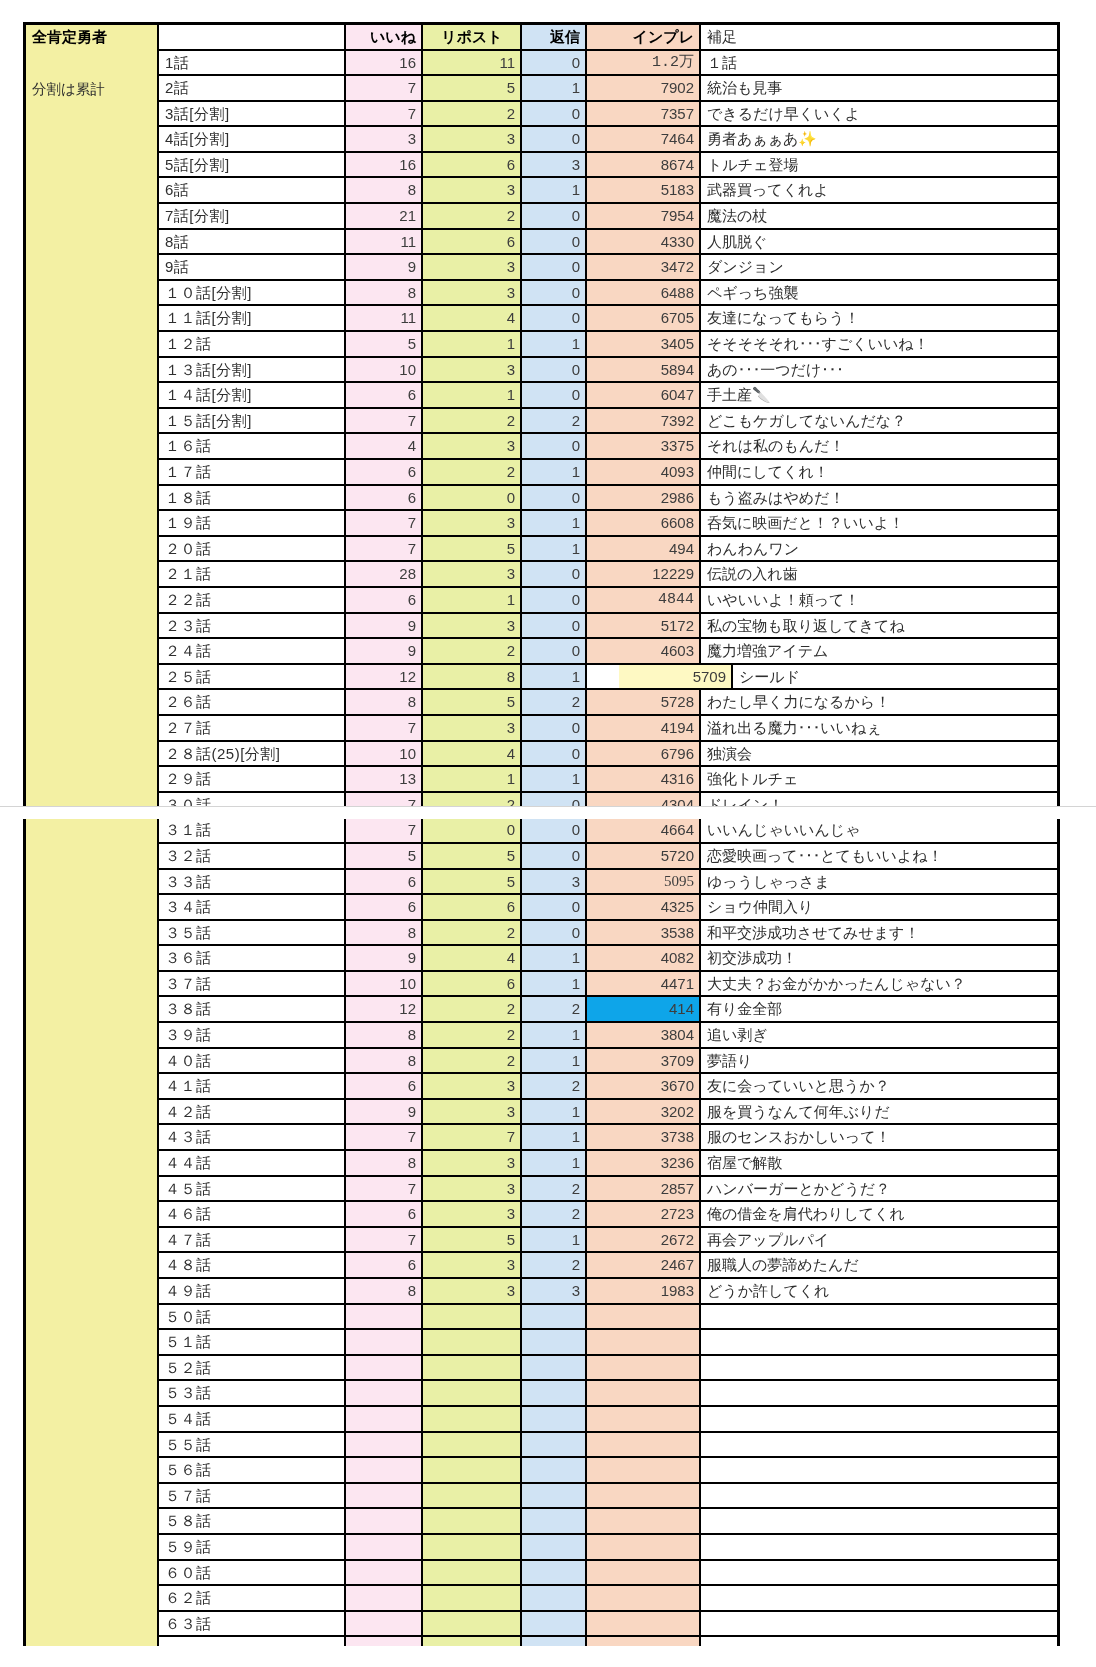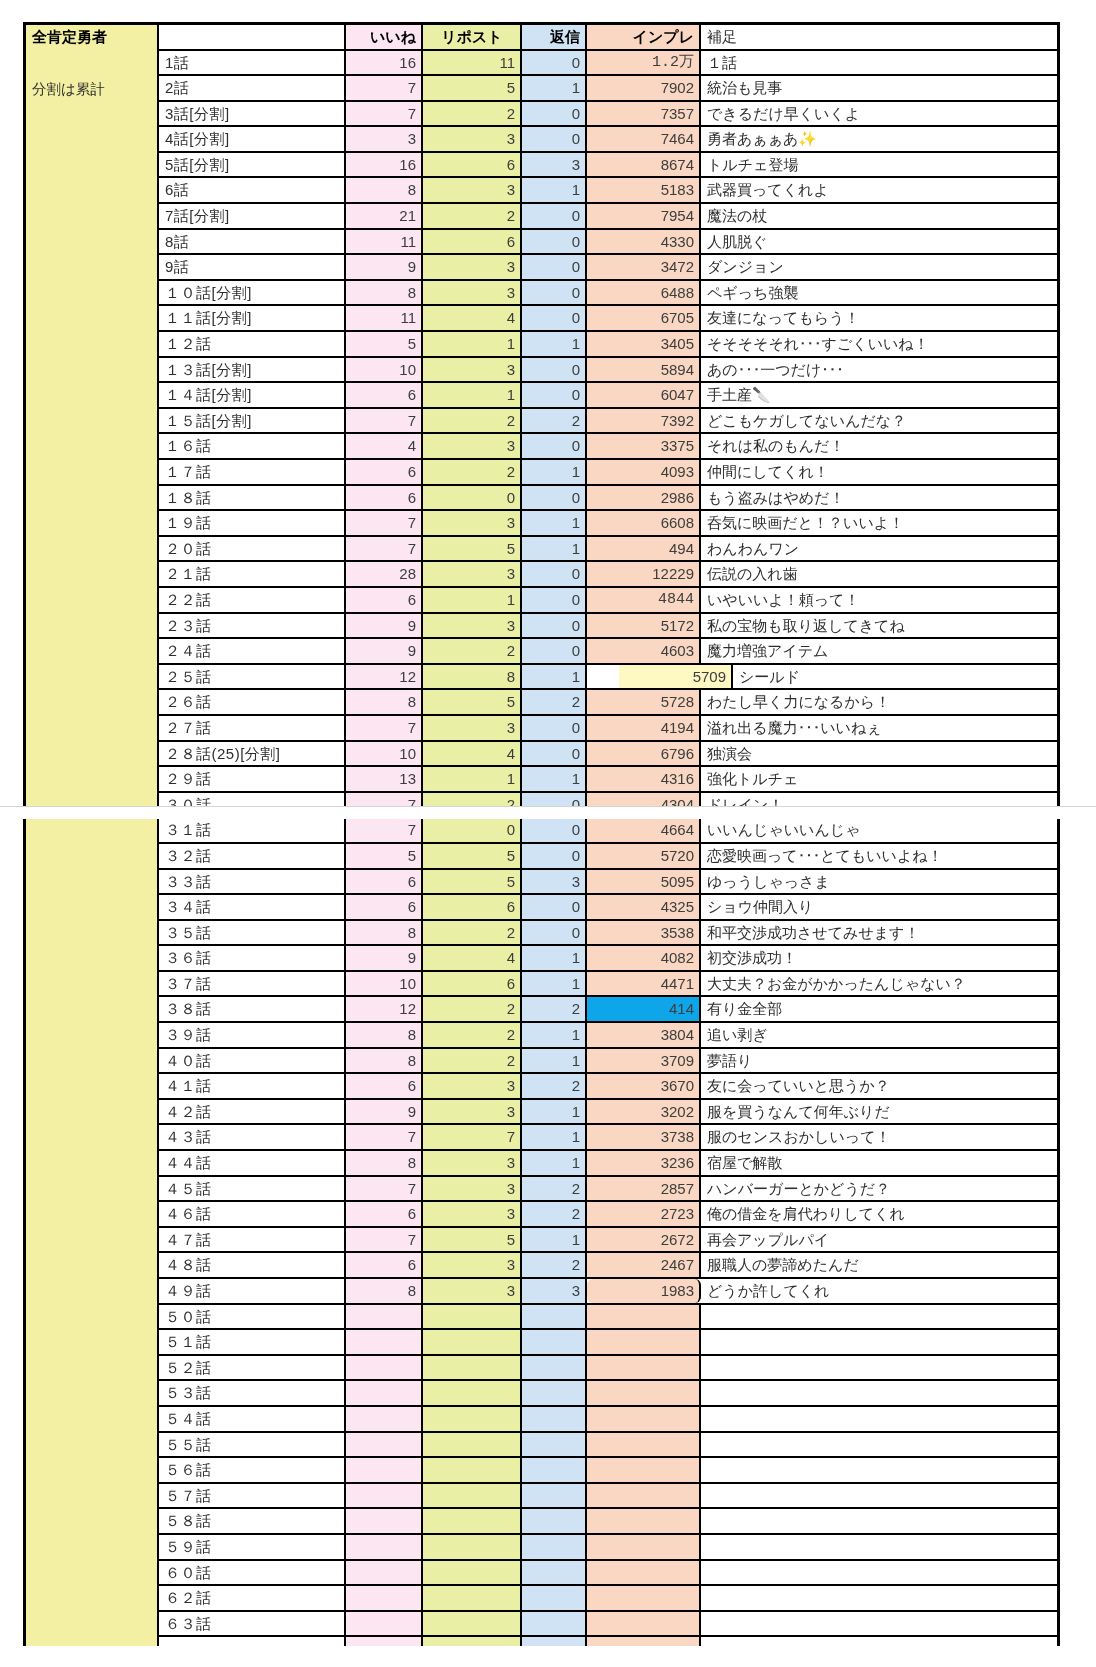--- a/index.html
+++ b/index.html
@@ -324,21 +324,21 @@
         <div class="c c-rep" style="background: rgb(233, 240, 166);">5</div>
         <div class="c c-reply" style="background: rgb(208, 227, 244);">0</div>
         <div class="c c-impr" style="background: rgb(249, 215, 194);">5720</div>
         <div class="c c-note">恋愛映画って･･･とてもいいよね！</div>
       </div>
       <div class="r">
         <div class="c c-ep">３３話</div>
         <div class="c c-like" style="background: rgb(252, 230, 241);">6</div>
         <div class="c c-rep" style="background: rgb(233, 240, 166);">5</div>
         <div class="c c-reply" style="background: rgb(208, 227, 244);">3</div>
-        <div class="c c-impr" style="background: rgb(249, 215, 194);">5095</div>
+        <div class="c c-impr" style="background: rgb(249, 215, 194); font-family: Liberation Serif, serif;">5095</div>
         <div class="c c-note">ゆっうしゃっさま</div>
       </div>
       <div class="r">
         <div class="c c-ep">３４話</div>
         <div class="c c-like" style="background: rgb(252, 230, 241);">6</div>
         <div class="c c-rep" style="background: rgb(233, 240, 166);">6</div>
         <div class="c c-reply" style="background: rgb(208, 227, 244);">0</div>
         <div class="c c-impr" style="background: rgb(249, 215, 194);">4325</div>
         <div class="c c-note">ショウ仲間入り</div>
       </div>
@@ -452,21 +452,21 @@
         <div class="c c-rep" style="background: rgb(233, 240, 166);">3</div>
         <div class="c c-reply" style="background: rgb(208, 227, 244);">2</div>
         <div class="c c-impr" style="background: rgb(249, 215, 194);">2467</div>
         <div class="c c-note">服職人の夢諦めたんだ</div>
       </div>
       <div class="r">
         <div class="c c-ep">４９話</div>
         <div class="c c-like" style="background: rgb(252, 230, 241);">8</div>
         <div class="c c-rep" style="background: rgb(233, 240, 166);">3</div>
         <div class="c c-reply" style="background: rgb(208, 227, 244);">3</div>
-        <div class="c c-impr" style="background: rgb(249, 215, 194); border-radius: 6px;">1983</div>
+        <div class="c c-impr" style="background: rgb(249, 215, 194);">1983</div>
         <div class="c c-note">どうか許してくれ</div>
       </div>
       <div class="r">
         <div class="c c-ep">５０話</div>
         <div class="c c-like" style="background: rgb(252, 230, 241);"></div>
         <div class="c c-rep" style="background: rgb(233, 240, 166);"></div>
         <div class="c c-reply" style="background: rgb(208, 227, 244);"></div>
         <div class="c c-impr" style="background: rgb(249, 215, 194);"></div>
         <div class="c c-note"></div>
       </div>

